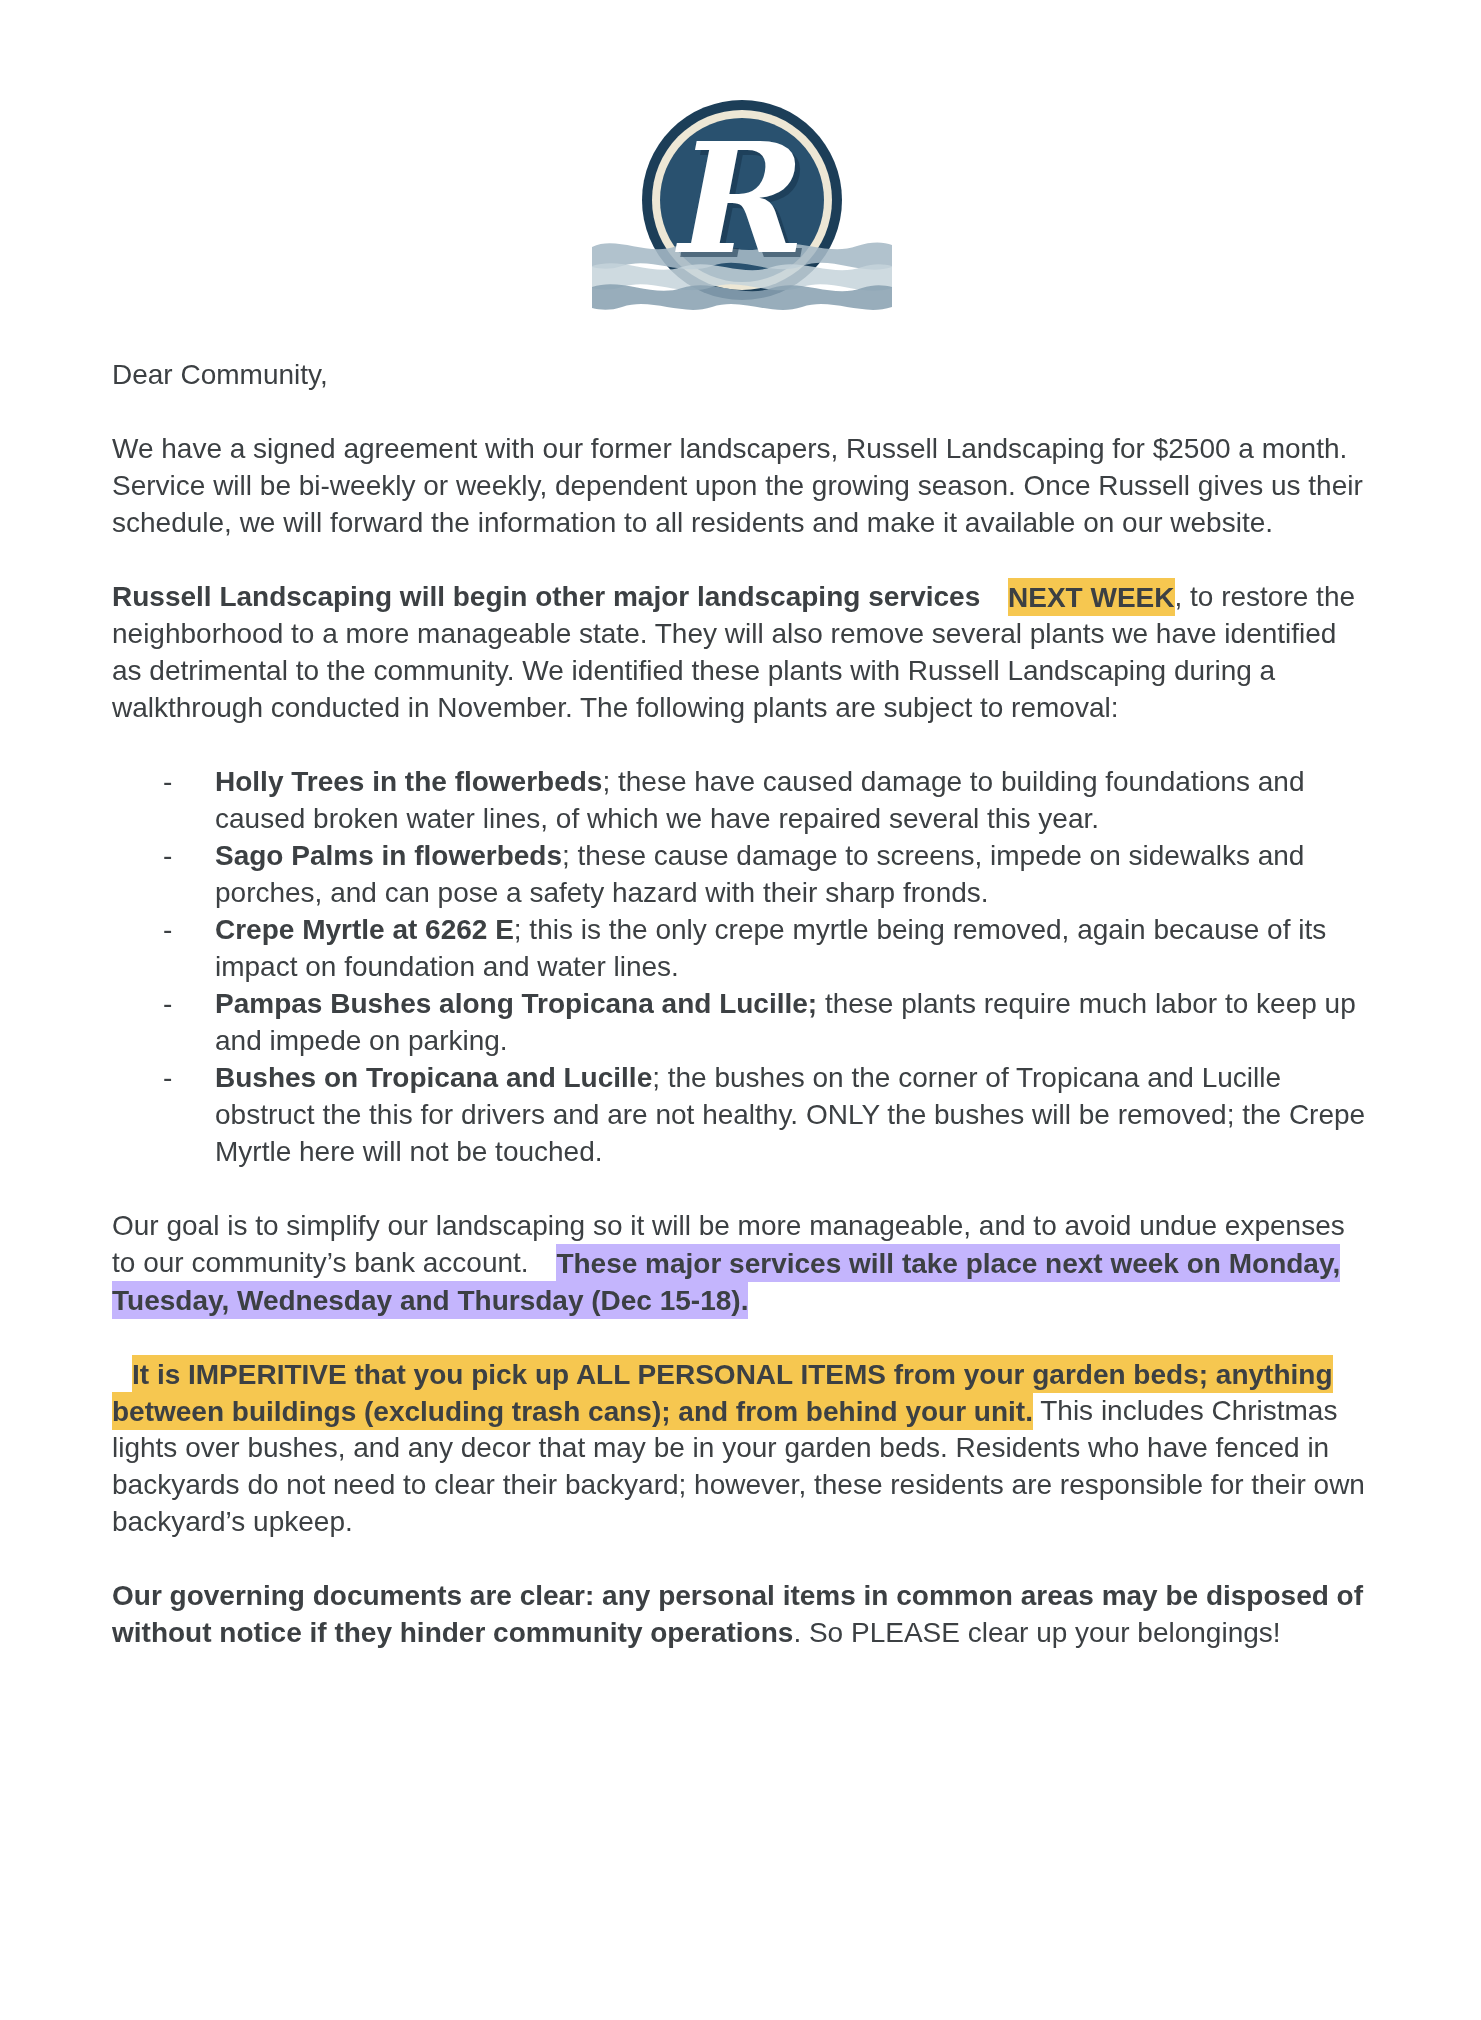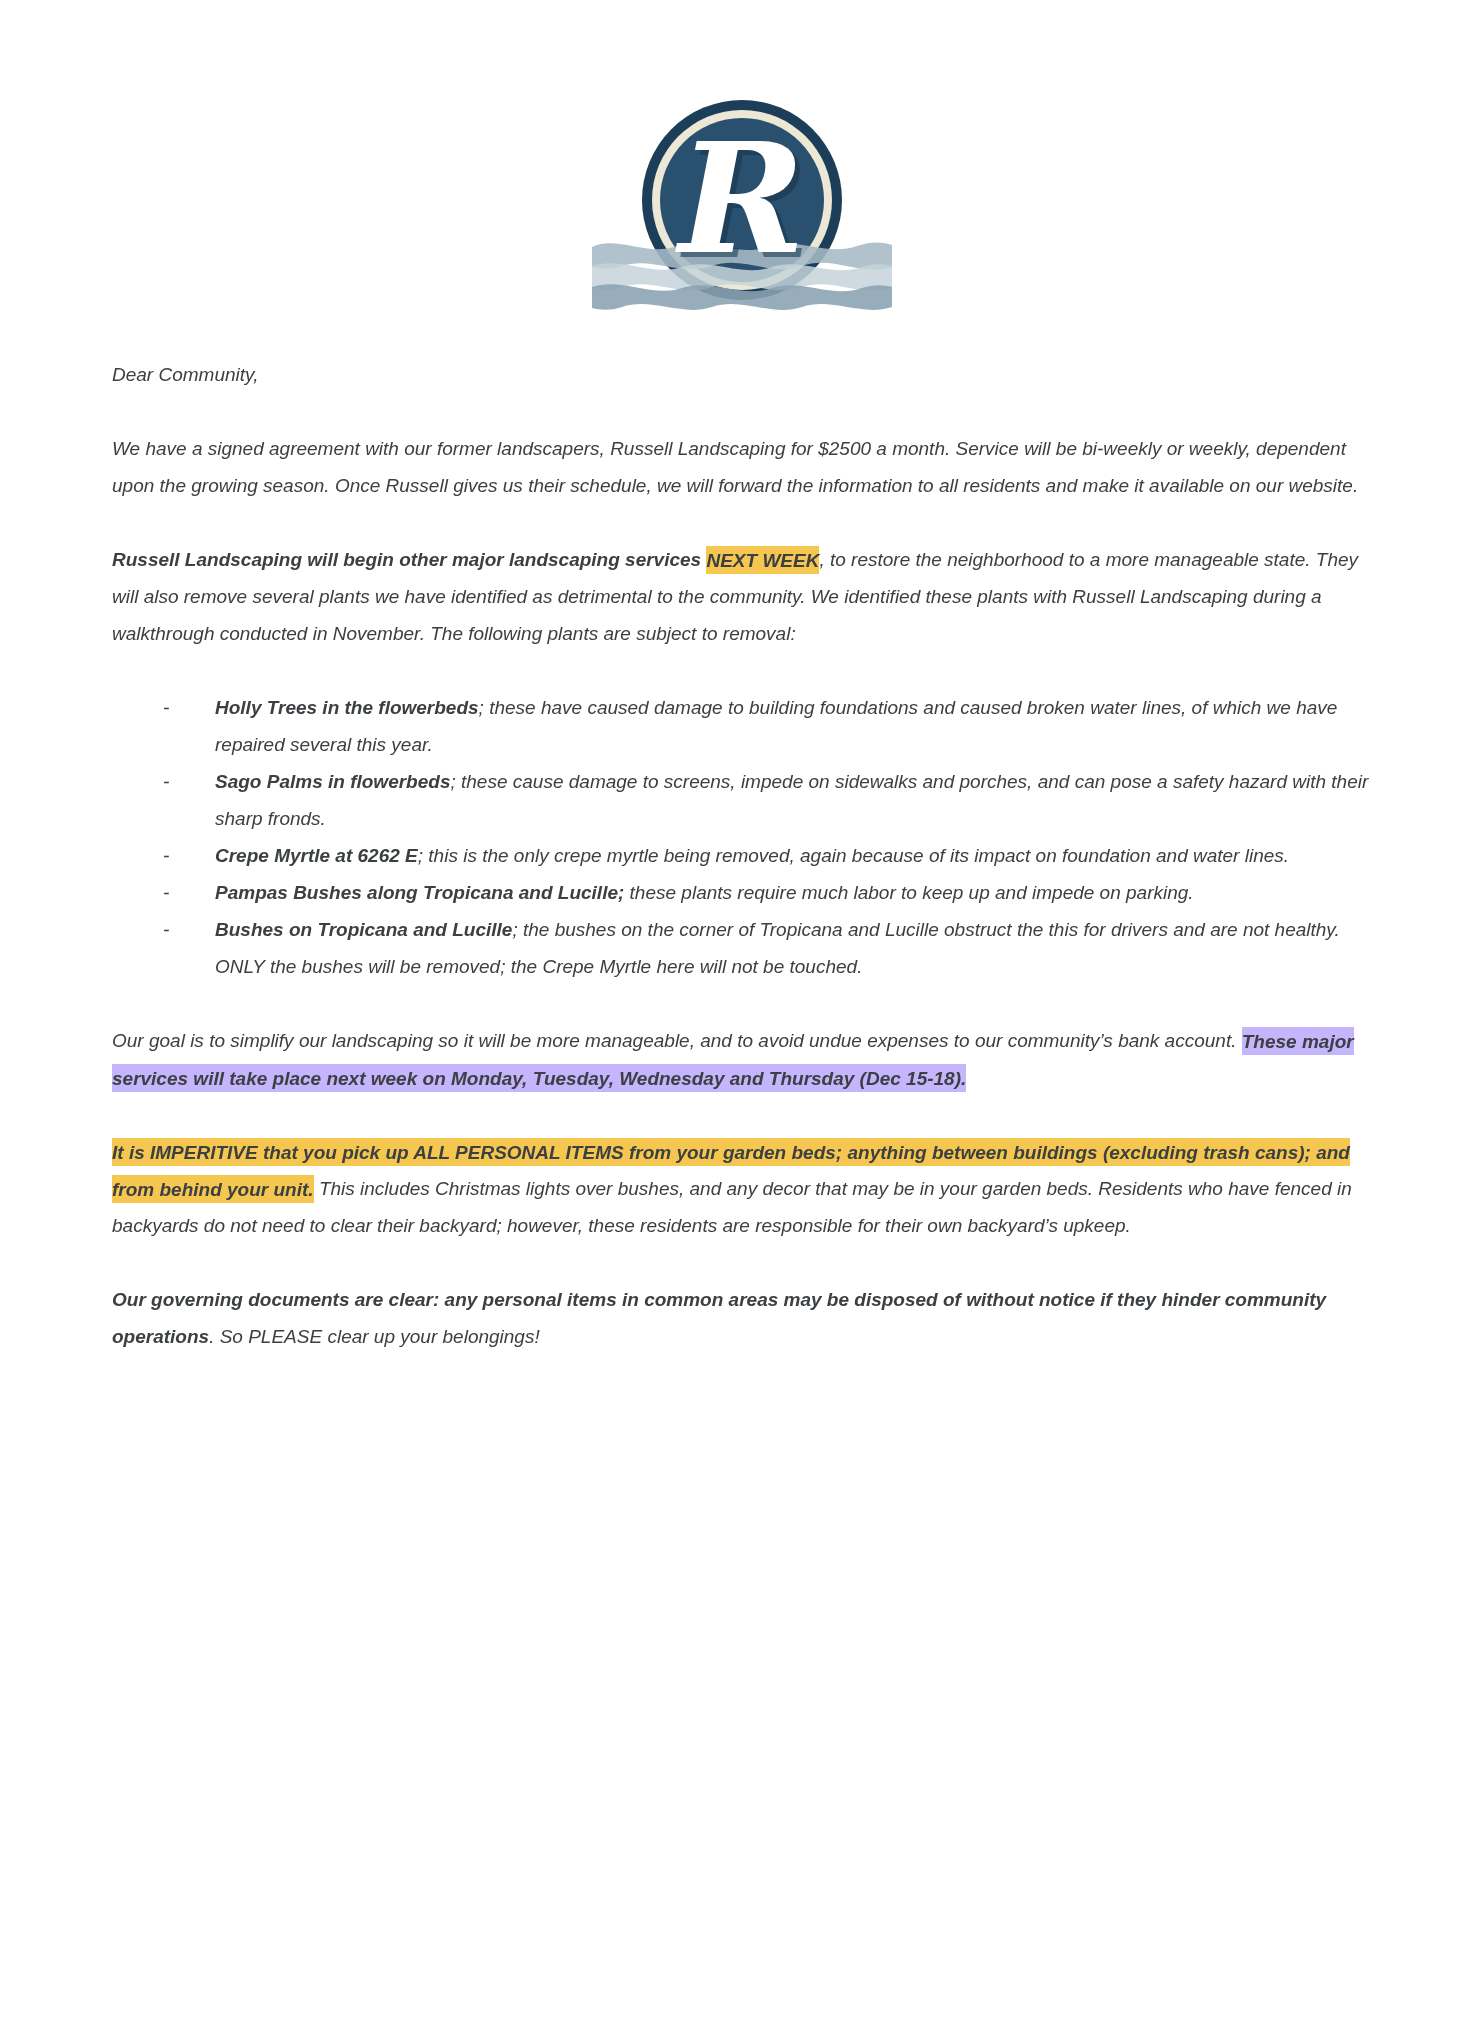--- a/index.html
+++ b/index.html
@@ -12,31 +12,30 @@
     font-family:"Liberation Sans","DejaVu Sans",sans-serif;
     color:#3C4043;
   }
   .logo-wrap{
     width:300px;
     height:235px;
     margin:0 auto 26px auto;
   }
   .letter-body{
     width:1260px;
-    font-size:19px;
+    font-size:28px;
     line-height:37px;
     letter-spacing:0;
-    font-style:italic;
   }
   .letter-body p{margin:0 0 37px 0;}
   .letter-body ul{list-style:none;margin:0 0 37px 0;padding:0;}
   .letter-body li{position:relative;padding-left:103px;}
   .letter-body li .marker{position:absolute;left:51px;top:0;}
   .b{font-weight:bold;}
-  .hl{padding:3.5px 0;}
+  .hl{padding:3.5px 0;margin-left:20px;}
   .logo-r{
     font-family:"DejaVu Serif","Liberation Serif",serif;
     font-style:italic;
     font-weight:bold;
   }
 </style>
 </head>
 <body>
 
 <div class="page">

